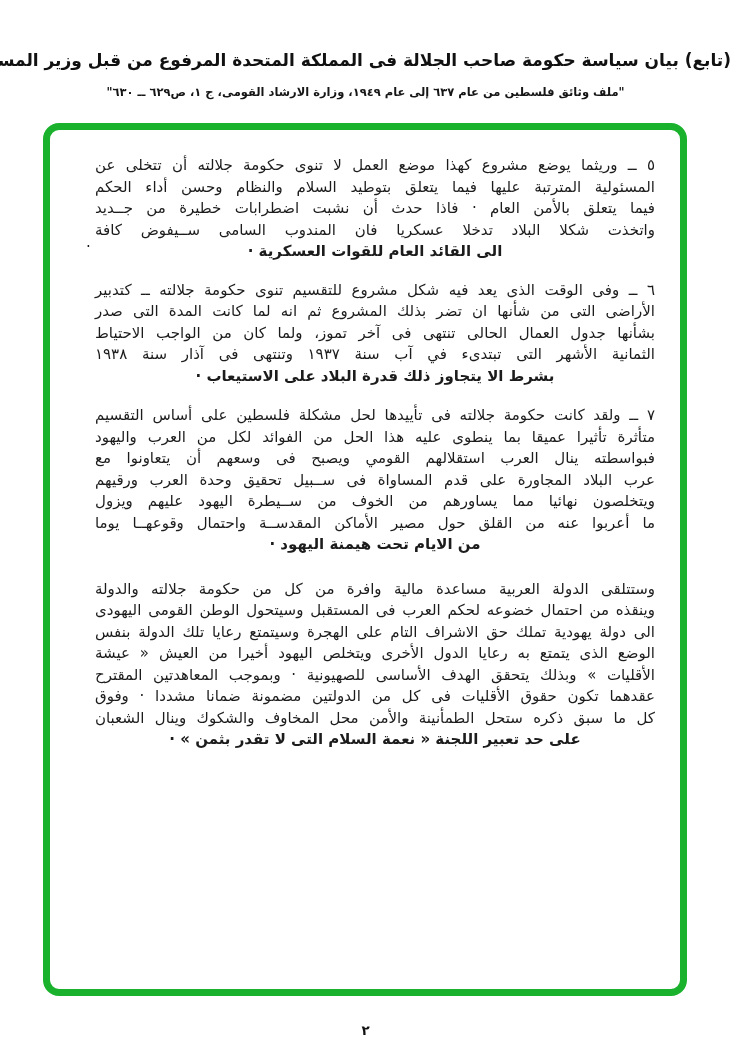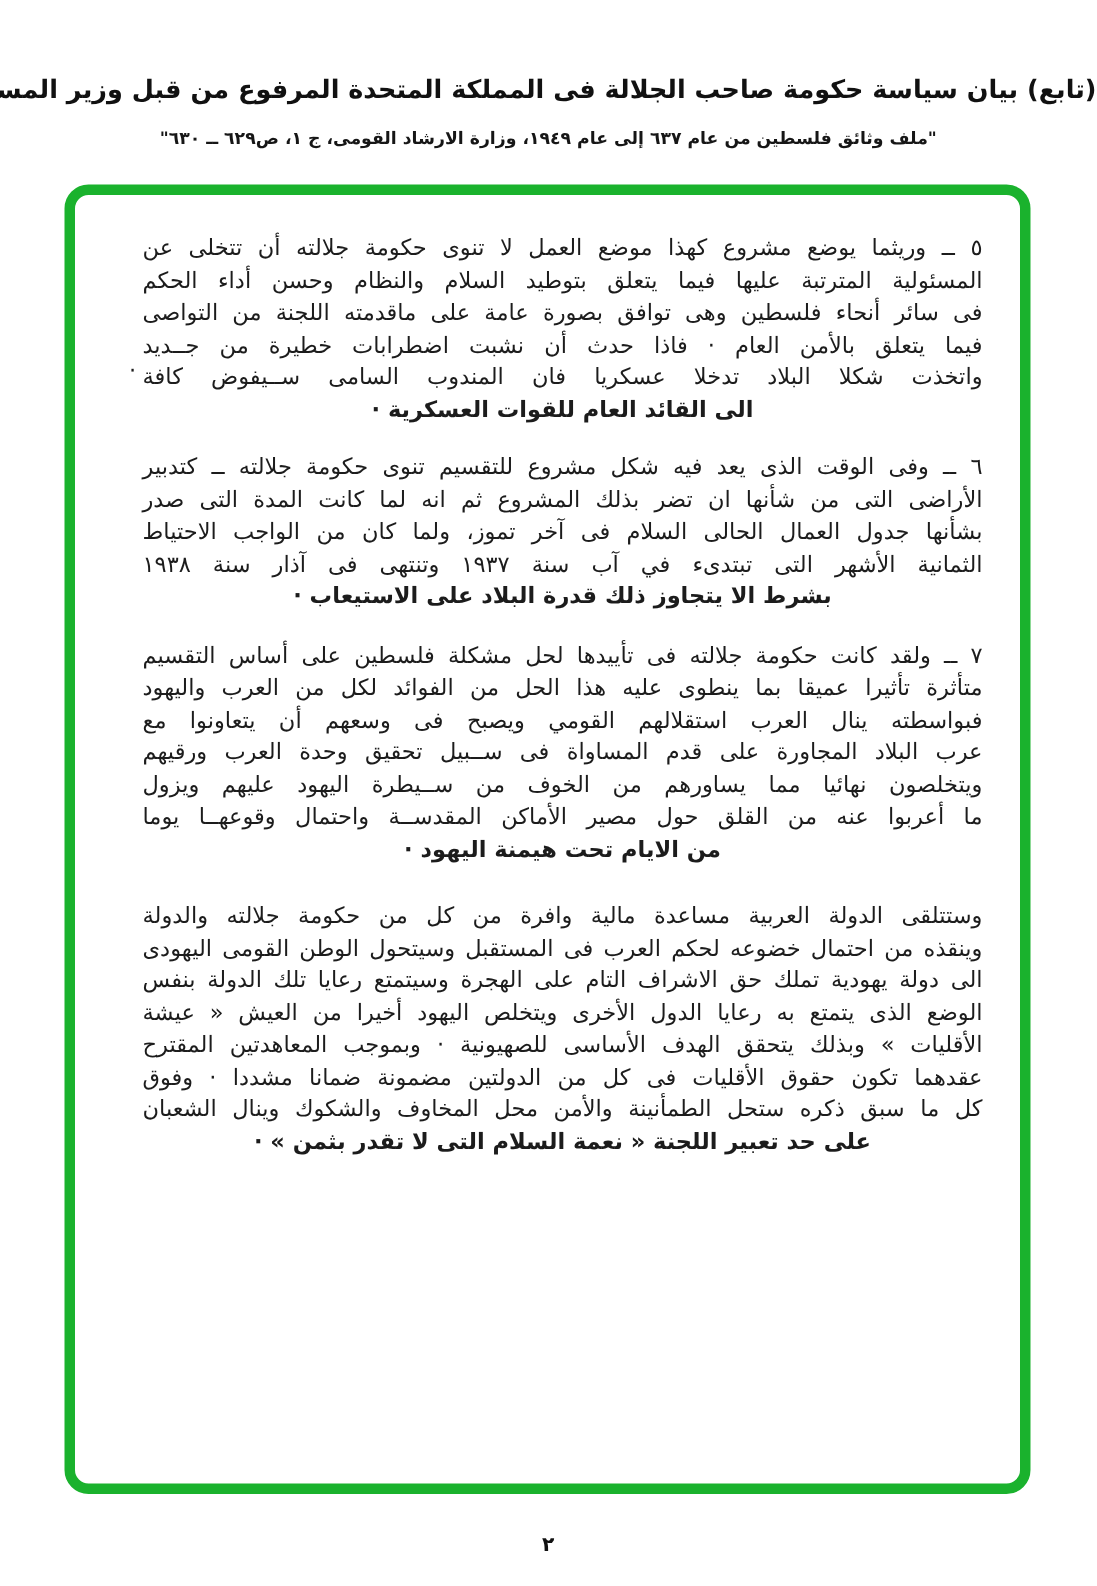--- a/index.html
+++ b/index.html
@@ -102,30 +102,29 @@
   <div class="doc-title">(تابع) بيان سياسة حكومة صاحب الجلالة فى المملكة المتحدة المرفوع من قبل وزير المستعمرات</div>
   <div class="doc-subtitle">"ملف وثائق فلسطين من عام ٦٣٧ إلى عام ١٩٤٩، وزارة الارشاد القومى، ج ١، ص٦٢٩ ــ ٦٣٠"</div>
 
   <div class="green-frame"></div>
 
   <div class="text-block">
 
     <div class="para">
       <div class="line">٥ ــ وريثما يوضع مشروع كهذا موضع العمل لا تنوى حكومة جلالته أن تتخلى عن</div>
       <div class="line">المسئولية المترتبة عليها فيما يتعلق بتوطيد السلام والنظام وحسن أداء الحكم</div>
-      <div class="line">فى سائر أنحاء فلسطين وهى توافق بصورة عامة على ماقدمته اللجنة من التواصى</div>
       <div class="line">فيما يتعلق بالأمن العام · فاذا حدث أن نشبت اضطرابات خطيرة من جــديد</div>
       <div class="line">واتخذت شكلا البلاد تدخلا عسكريا فان المندوب السامى ســيفوض كافة</div>
       <div class="line center">الى القائد العام للقوات العسكرية ·</div>
     </div>
 
     <div class="para gap-17">
       <div class="line">٦ ــ وفى الوقت الذى يعد فيه شكل مشروع للتقسيم تنوى حكومة جلالته ــ كتدبير</div>
       <div class="line">الأراضى التى من شأنها ان تضر بذلك المشروع ثم انه لما كانت المدة التى صدر</div>
-      <div class="line">بشأنها جدول العمال الحالى السلام فى آخر تموز، ولما كان من الواجب الاحتياط</div>
+      <div class="line">بشأنها جدول العمال الحالى تنتهى فى آخر تموز، ولما كان من الواجب الاحتياط</div>
       <div class="line">الثمانية الأشهر التى تبتدىء في آب سنة ١٩٣٧ وتنتهى فى آذار سنة ١٩٣٨</div>
       <div class="line center">بشرط الا يتجاوز ذلك قدرة البلاد على الاستيعاب ·</div>
     </div>
 
     <div class="para gap-18">
       <div class="line">٧ ــ ولقد كانت حكومة جلالته فى تأييدها لحل مشكلة فلسطين على أساس التقسيم</div>
       <div class="line">متأثرة تأثيرا عميقا بما ينطوى عليه هذا الحل من الفوائد لكل من العرب واليهود</div>
       <div class="line">فبواسطته ينال العرب استقلالهم القومي ويصبح فى وسعهم أن يتعاونوا مع</div>
       <div class="line">عرب البلاد المجاورة على قدم المساواة فى ســبيل تحقيق وحدة العرب ورقيهم</div>
       <div class="line">ويتخلصون نهائيا مما يساورهم من الخوف من ســيطرة اليهود عليهم ويزول</div>

